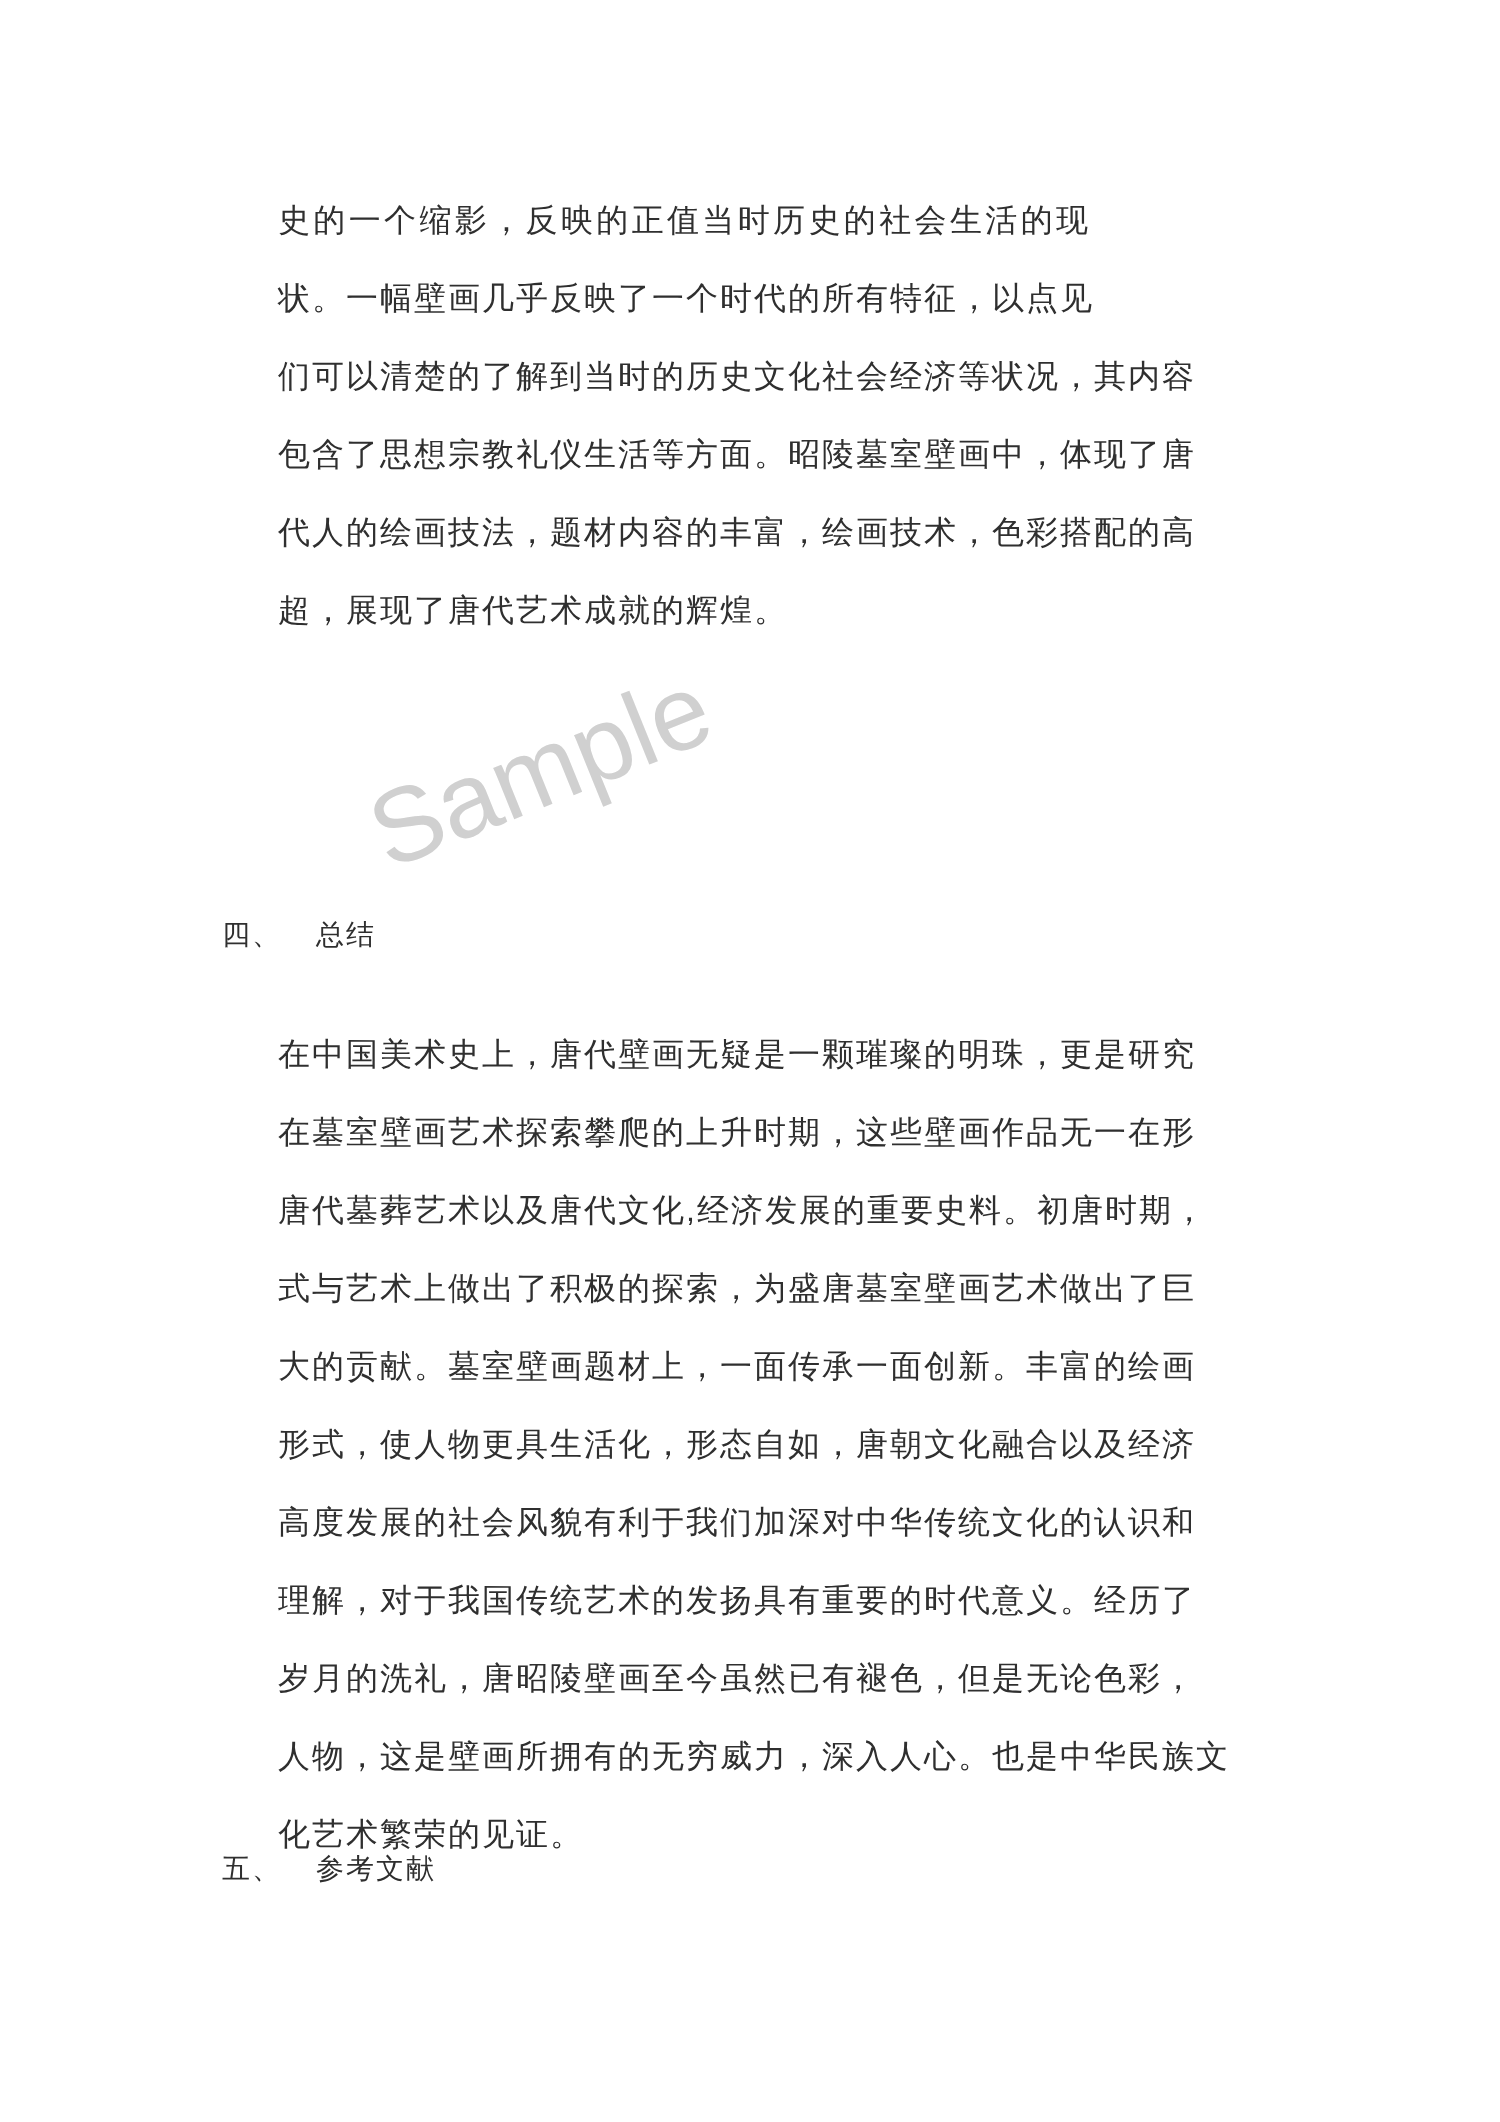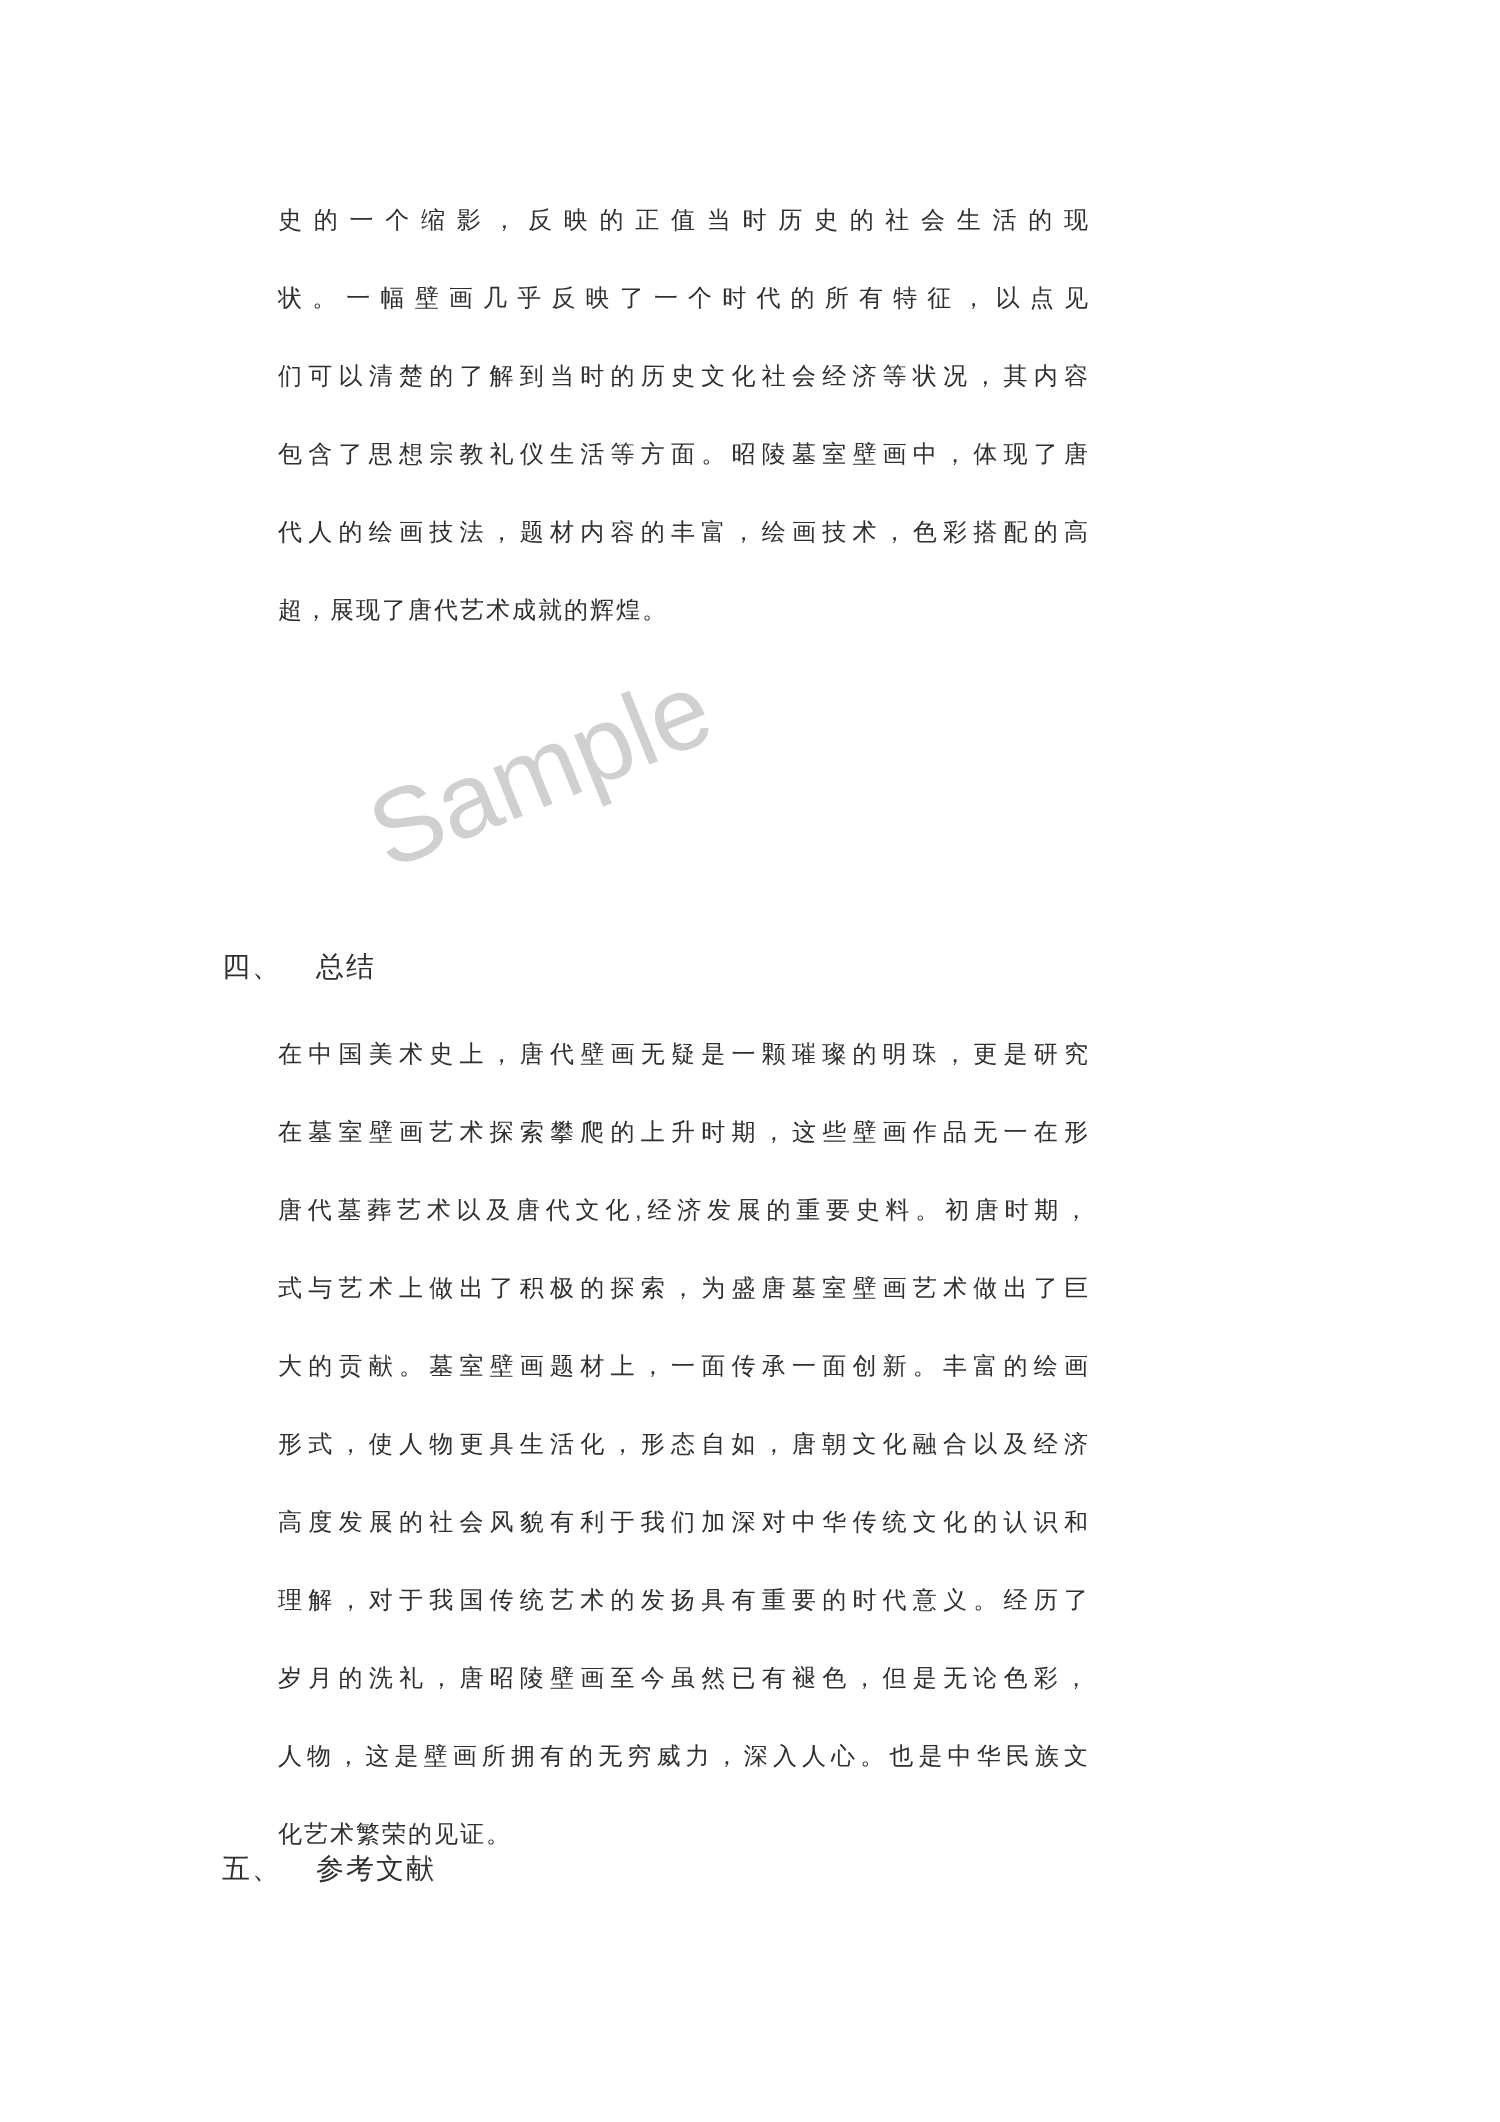--- a/index.html
+++ b/index.html
@@ -34,21 +34,21 @@
   }
   .para {
     position: absolute;
     left: 278px;
     width: 812px;
     z-index: 1;
   }
   .line {
     height: 78px;
     line-height: 78px;
-    font-size: 24px;
+    font-size: 32px;
     letter-spacing: 2px;
     color: #2f2f2f;
     text-align: justify;
     text-align-last: justify;
     white-space: nowrap;
     overflow: visible;
   }
   .line.last {
     text-align: right;
     text-align-last: left;
@@ -77,21 +77,21 @@
 
   <div class="para" style="top:181px">
     <div class="line">史的一个缩影，反映的正值当时历史的社会生活的现</div>
     <div class="line">状。一幅壁画几乎反映了一个时代的所有特征，以点见</div>
     <div class="line">们可以清楚的了解到当时的历史文化社会经济等状况，其内容</div>
     <div class="line">包含了思想宗教礼仪生活等方面。昭陵墓室壁画中，体现了唐</div>
     <div class="line">代人的绘画技法，题材内容的丰富，绘画技术，色彩搭配的高</div>
     <div class="line last">超，展现了唐代艺术成就的辉煌。</div>
   </div>
 
-  <div class="heading" style="top:928px">
+  <div class="heading" style="top:896px">
     <span class="h-num">四、</span><span class="h-label">总结</span>
   </div>
 
   <div class="para" style="top:1015px">
     <div class="line">在中国美术史上，唐代壁画无疑是一颗璀璨的明珠，更是研究</div>
     <div class="line">在墓室壁画艺术探索攀爬的上升时期，这些壁画作品无一在形</div>
     <div class="line">唐代墓葬艺术以及唐代文化,经济发展的重要史料。初唐时期，</div>
     <div class="line">式与艺术上做出了积极的探索，为盛唐墓室壁画艺术做出了巨</div>
     <div class="line">大的贡献。墓室壁画题材上，一面传承一面创新。丰富的绘画</div>
     <div class="line">形式，使人物更具生活化，形态自如，唐朝文化融合以及经济</div>

